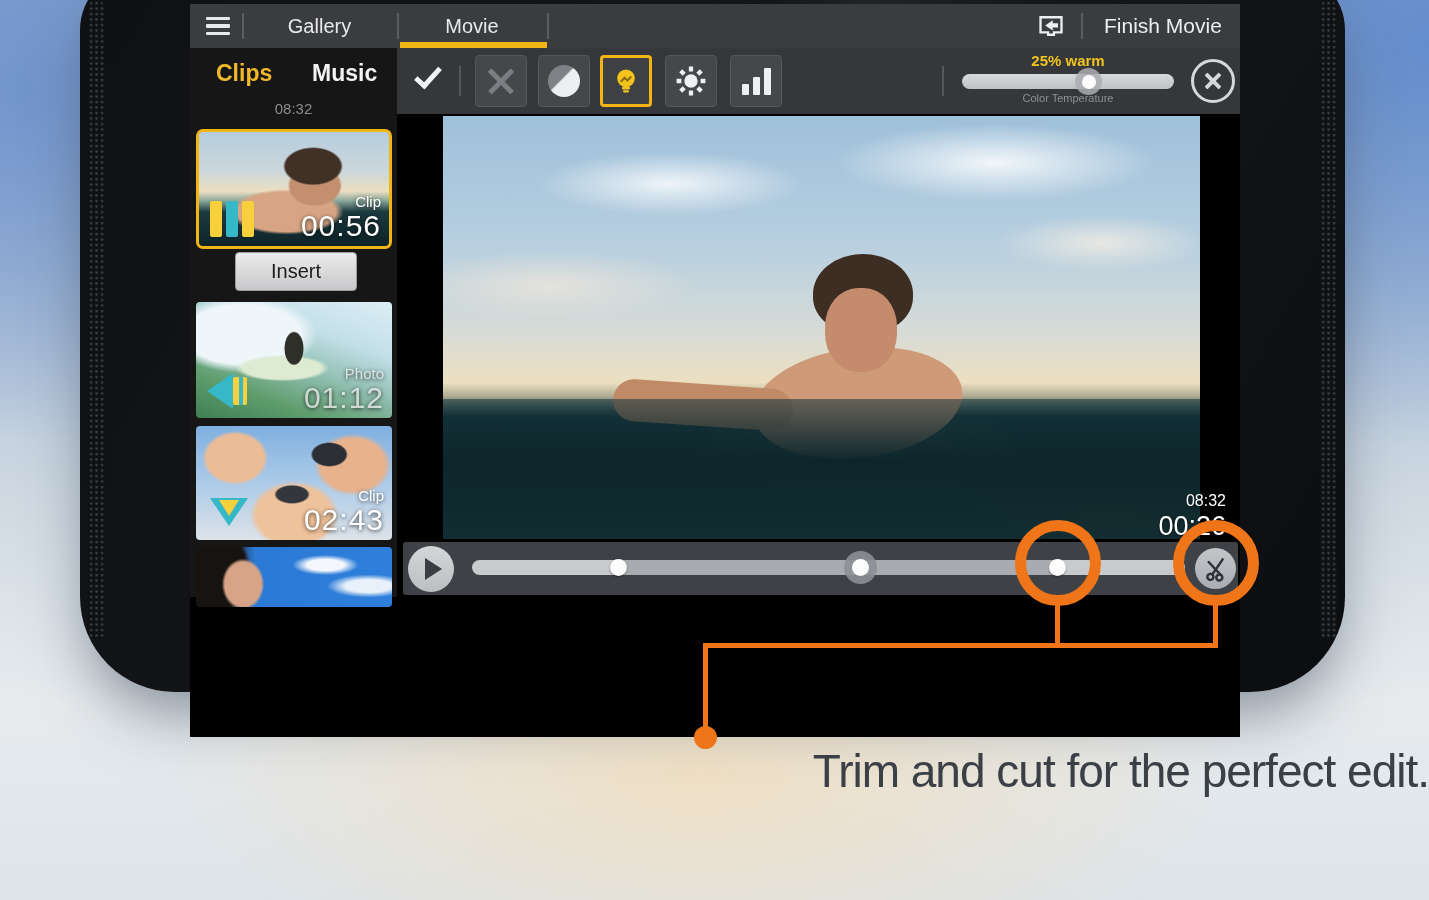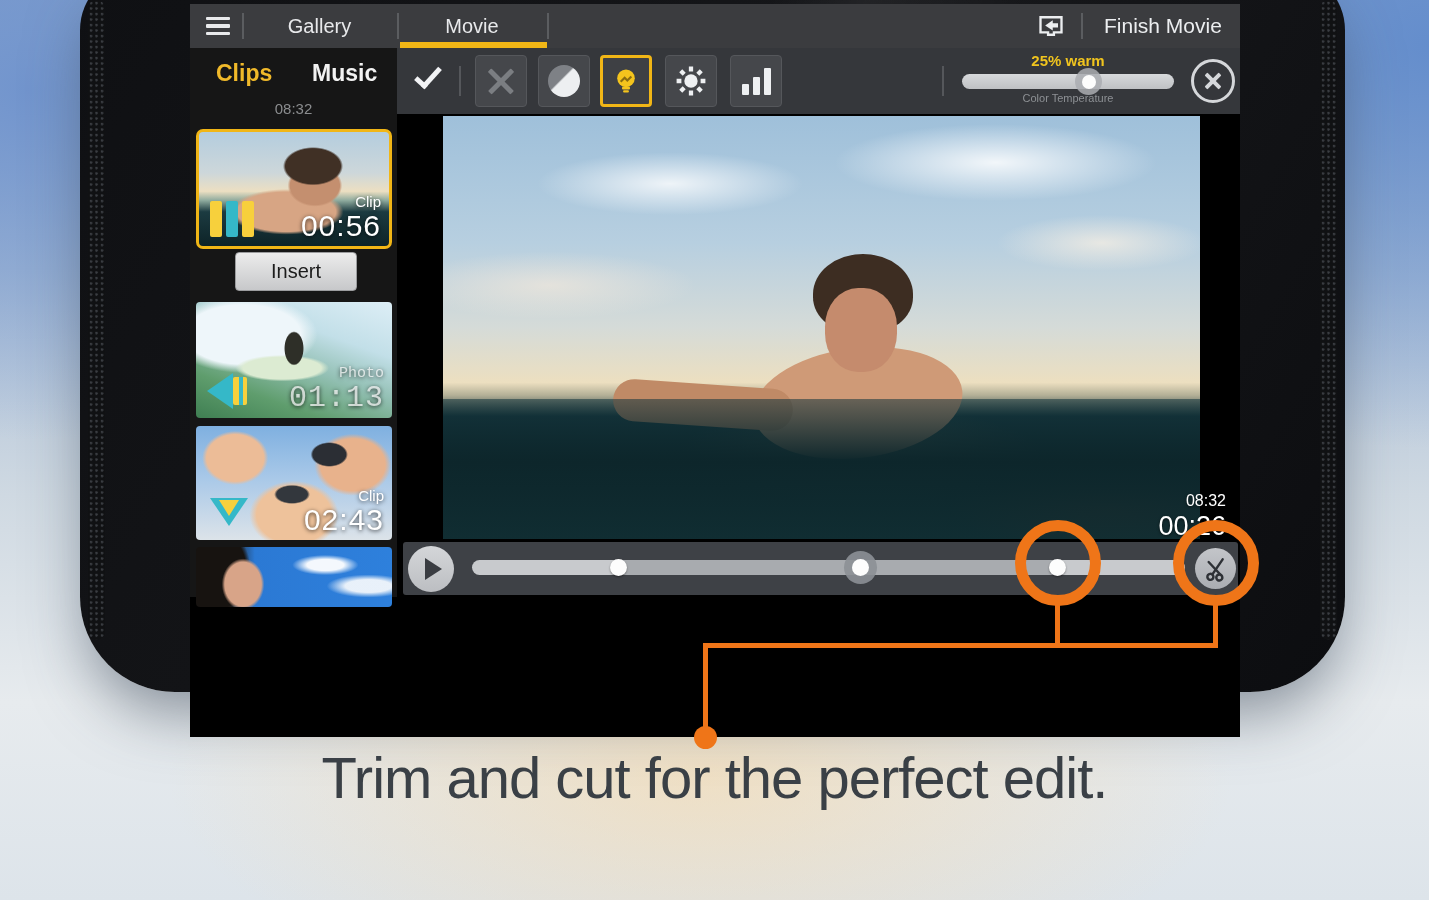--- a/index.html
+++ b/index.html
@@ -41,21 +41,21 @@
   .sidebar { left:0; top:44px; width:207px; height:549px; background:#161616; }
   .side-tab { top:12px; font-size:23px; font-weight:bold; cursor:pointer; }
   .side-tab.clips { left:26px; color:#f0b92a; }
   .side-tab.music { left:122px; color:#f2f2f2; }
   .side-total { left:0; top:52px; width:207px; text-align:center; color:#8b8d8f; font-size:15px; }
   .thumb { left:6px; width:196px; border-radius:4px; overflow:hidden; cursor:pointer; background:#222; }
   .thumb.sel { border:3px solid #f1b616; border-radius:7px; }
   .dur-box { position:absolute; right:8px; bottom:5px; text-align:right; color:#fff; text-shadow:0 1px 4px rgba(0,0,0,.75); line-height:1; }
   .dur-kind { font-size:15px; margin-bottom:2px; }
   .dur-time { font-size:30px; letter-spacing:1px; }
-  .thumb.dim .dur-box { color:rgba(255,255,255,.72);font-family:Liberation Mono, monospace; }
+  .thumb.dim .dur-box { color:rgba(255,255,255,.72); }
   .badge { position:absolute; left:11px; bottom:9px; width:44px; height:36px; }
   .stripes { display:flex; gap:4px; height:100%; }
   .stripes i { flex:1; border-radius:2px; }
   .tri-left { width:0; height:0; border-top:18px solid transparent; border-bottom:18px solid transparent; border-right:26px solid #35b8c8; position:absolute; left:0; top:0; }
   .tri-left-bars { position:absolute; left:26px; top:4px; width:14px; height:28px; background:linear-gradient(90deg,#f7d03c 0 6px, #35b8c8 6px 10px, #f7d03c 10px); border-radius:2px; }
   .tri-down { width:0; height:0; border-left:19px solid transparent; border-right:19px solid transparent; border-top:28px solid #35b8c8; position:absolute; left:3px; top:3px; }
   .tri-down-in { width:0; height:0; border-left:10px solid transparent; border-right:10px solid transparent; border-top:16px solid #f7d03c; position:absolute; left:12px; top:5px; }
   .insert-btn { left:45px; top:204px; width:122px; height:39px; border-radius:4px; background:linear-gradient(#ececec,#c7c8ca);
     border:1px solid #9b9c9e; color:#1c1c1c; font-size:20px; display:flex; align-items:center; justify-content:center; cursor:pointer; }
 
@@ -139,21 +139,21 @@
   .playhead { left:441px; top:9px; width:33px; height:33px; border-radius:50%; background:rgba(140,144,150,.9); cursor:grab; }
   .playhead::after { content:""; position:absolute; left:8px; top:8px; width:17px; height:17px; border-radius:50%; background:#fdfdfd; }
   .scissors-btn { left:792px; top:6px; width:41px; height:41px; border-radius:50%; background:linear-gradient(#c3c5c9,#aaadb2); cursor:pointer;
     display:flex; align-items:center; justify-content:center; }
 
   
   .ring { width:86px; height:86px; border:11px solid #ef7518; border-radius:50%; z-index:40; }
   .oline { background:#ef7518; z-index:39; }
   .odot { left:694px; top:726px; width:23px; height:23px; border-radius:50%; background:#ef7518; z-index:40; }
 
-  .caption { left:0; top:744px; width:1429px; text-align:center; color:#3a4046; font-size:58px; font-weight:300; letter-spacing:-1px; }
+  .caption { left:0; top:744px; width:1429px; text-align:right; color:#3a4046; font-size:46px; font-weight:300; letter-spacing:-1px; }
 </style>
 </head>
 <body>
 
 <div class="canvas">
 
   <div class="abs tablet">
     <div class="abs grille left"></div>
     <div class="abs grille right"></div>
     <div class="abs led"></div>
@@ -210,21 +210,21 @@
         <span>Insert</span>
       </div>
 
       <div class="abs thumb dim t2" style="top:254px; height:116px">
         <div class="badge">
           <div class="tri-left"></div>
             <div class="tri-left-bars"></div>
         </div>
         <div class="dur-box">
           <div class="dur-kind">Photo</div>
-          <div class="dur-time">01:13</div>
+          <div class="dur-time">01:12</div>
         </div>
       </div>
 
       <div class="abs thumb t3" style="top:378px; height:114px">
         <div class="badge">
           <div class="tri-down"></div>
             <div class="tri-down-in"></div>
         </div>
         <div class="dur-box">
           <div class="dur-kind">Clip</div>

